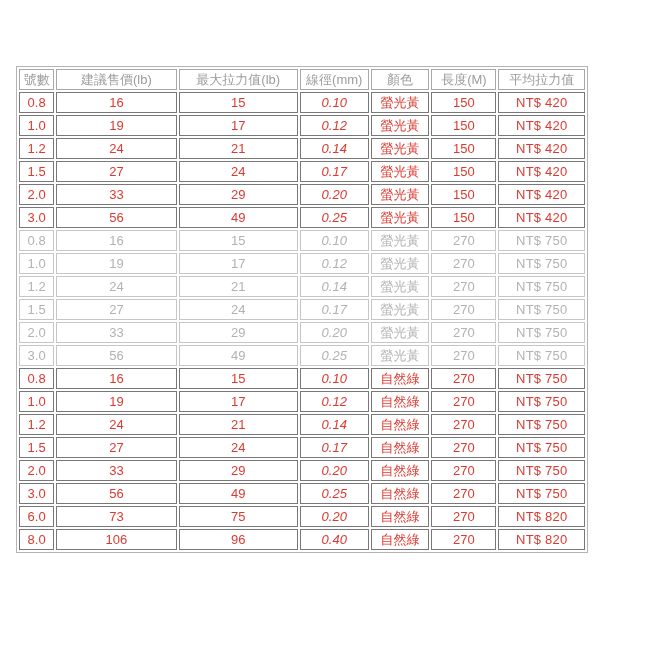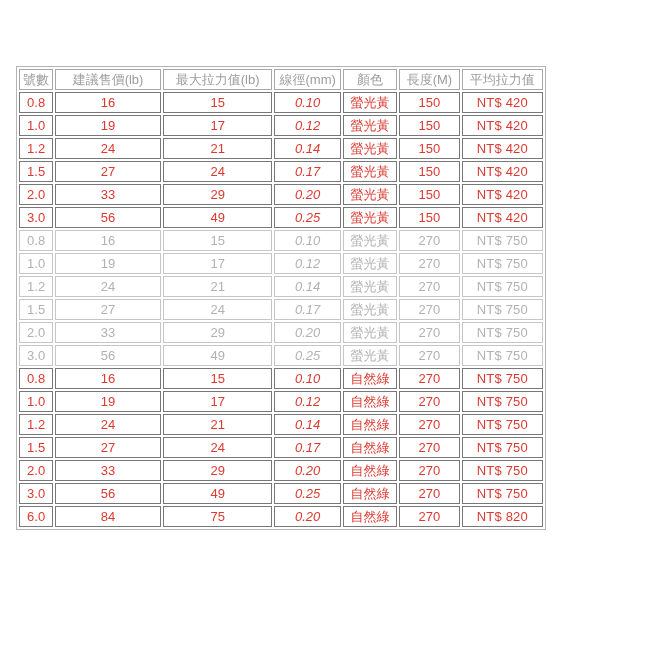--- a/index.html
+++ b/index.html
@@ -5,21 +5,21 @@
   * { margin: 0; padding: 0; box-sizing: border-box; }
   html, body { background: #ffffff; }
   body {
     width: 646px; height: 646px;
     font-family: "Liberation Sans", "DejaVu Sans", sans-serif;
     position: relative;
     overflow: hidden;
   }
   #canvas {
     position: absolute; left: 0; top: 0;
-    width: 546px; height: 646px;
+    width: 588px; height: 646px;
     background: #ffffff;
   }
   table.spec {
     position: absolute;
     left: 16px; top: 66px;
     border-collapse: separate;
     border-spacing: 2px;
     border: 1px solid var(--border-outer, #b4b4b4);
     background: #ffffff;
     table-layout: fixed;
@@ -238,22 +238,31 @@
     <td data-col="size">3.0</td>
     <td data-col="max_lb">56</td>
     <td data-col="avg_lb">49</td>
     <td data-col="dia">0.25</td>
     <td data-col="color">自然綠</td>
     <td data-col="len">270</td>
     <td data-col="price">NT$ 750</td>
   </tr>
         <tr class="row-red">
     <td data-col="size">6.0</td>
-    <td data-col="max_lb">84</td>
+    <td data-col="max_lb">73</td>
     <td data-col="avg_lb">75</td>
     <td data-col="dia">0.20</td>
+    <td data-col="color">自然綠</td>
+    <td data-col="len">270</td>
+    <td data-col="price">NT$ 820</td>
+  </tr>
+        <tr class="row-red">
+    <td data-col="size">8.0</td>
+    <td data-col="max_lb">106</td>
+    <td data-col="avg_lb">96</td>
+    <td data-col="dia">0.40</td>
     <td data-col="color">自然綠</td>
     <td data-col="len">270</td>
     <td data-col="price">NT$ 820</td>
   </tr>
       </tbody>
   </table>
 </div>
 
 </body></html>

